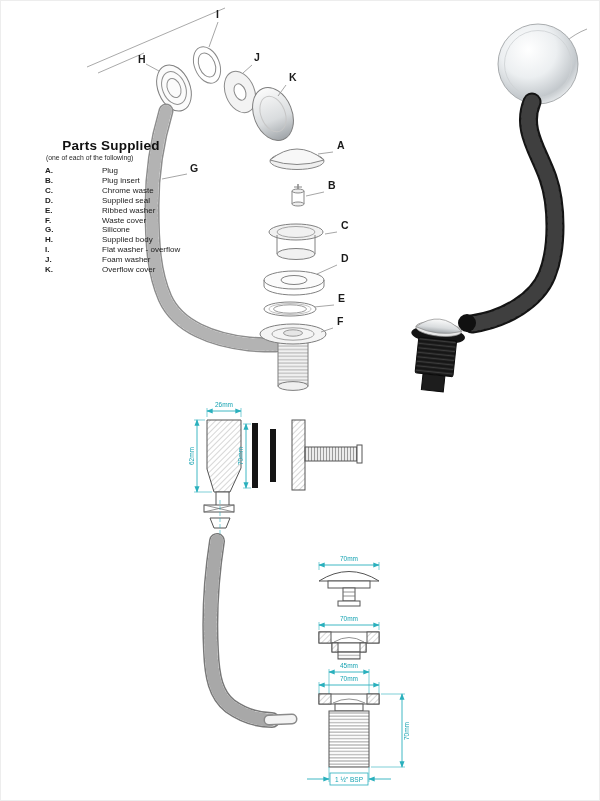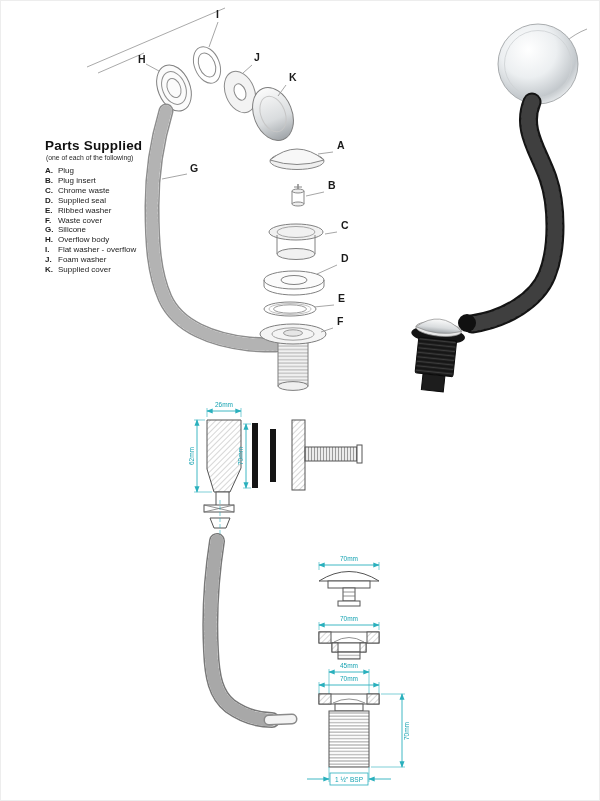--- a/index.html
+++ b/index.html
@@ -5,25 +5,25 @@
   html,body { margin:0; padding:0; background:#fff; }
   .page {
     position:relative; width:600px; height:801px; background:#ffffff;
     border:1px solid #ededed; box-sizing:border-box; overflow:hidden;
     font-family:"Liberation Sans", sans-serif;
   }
   .art { position:absolute; left:0; top:0; width:600px; height:801px; }
 
   
   .parts-list { position:absolute; left:44px; top:137px; width:132px; }
-  .pl-title { font-size:13.5px; font-weight:bold; color:#101010; letter-spacing:.2px; }
+  .pl-title { font-size:13.5px; font-weight:bold; color:#101010; letter-spacing:.2px;text-align:center; }
   .pl-sub   { font-size:6.8px; color:#2a2a2a; margin:1px 0 5px 1px; }
   .pl-row   { display:flex; font-size:8px; line-height:9.9px; color:#1c1c1c; }
   .pl-letter{ font-weight:bold; width:13px; flex:0 0 13px; }
-  .pl-name  { white-space:nowrap; }
+  .pl-name  { white-space:nowrap;margin-left:44px; }
 
   
   .thin   { stroke:#9f9f9f; stroke-width:0.9; fill:none; }
   .leader { stroke:#8f8f8f; stroke-width:0.8; fill:none; }
   .letter { font-family:"Liberation Sans",sans-serif; font-size:10.5px; font-weight:bold; fill:#1a1a1a; }
   .dim    { stroke:#2ab0bd; stroke-width:0.9; fill:none; }
   .ext    { stroke:#2ab0bd; stroke-width:0.6; fill:none; }
   .cad    { fill:#ffffff; stroke:#555555; stroke-width:1; }
   .cadl   { stroke:#777777; stroke-width:0.8; fill:none; }
   .dimtext{ font-family:"Liberation Sans",sans-serif; font-size:6.5px; fill:#17a3b2; text-anchor:middle; }
@@ -324,30 +324,30 @@
       <div class="pl-row">
         <span class="pl-letter">F.</span>
         <span class="pl-name">Waste cover</span>
       </div>
       <div class="pl-row">
         <span class="pl-letter">G.</span>
         <span class="pl-name">Silicone</span>
       </div>
       <div class="pl-row">
         <span class="pl-letter">H.</span>
-        <span class="pl-name">Overflow body</span>
+        <span class="pl-name">Supplied body</span>
       </div>
       <div class="pl-row">
         <span class="pl-letter">I.</span>
         <span class="pl-name">Flat washer - overflow</span>
       </div>
       <div class="pl-row">
         <span class="pl-letter">J.</span>
         <span class="pl-name">Foam washer</span>
       </div>
       <div class="pl-row">
         <span class="pl-letter">K.</span>
-        <span class="pl-name">Supplied cover</span>
+        <span class="pl-name">Overflow cover</span>
       </div>
     </div>
   </div>
 
 </div>
 
 </body></html>

